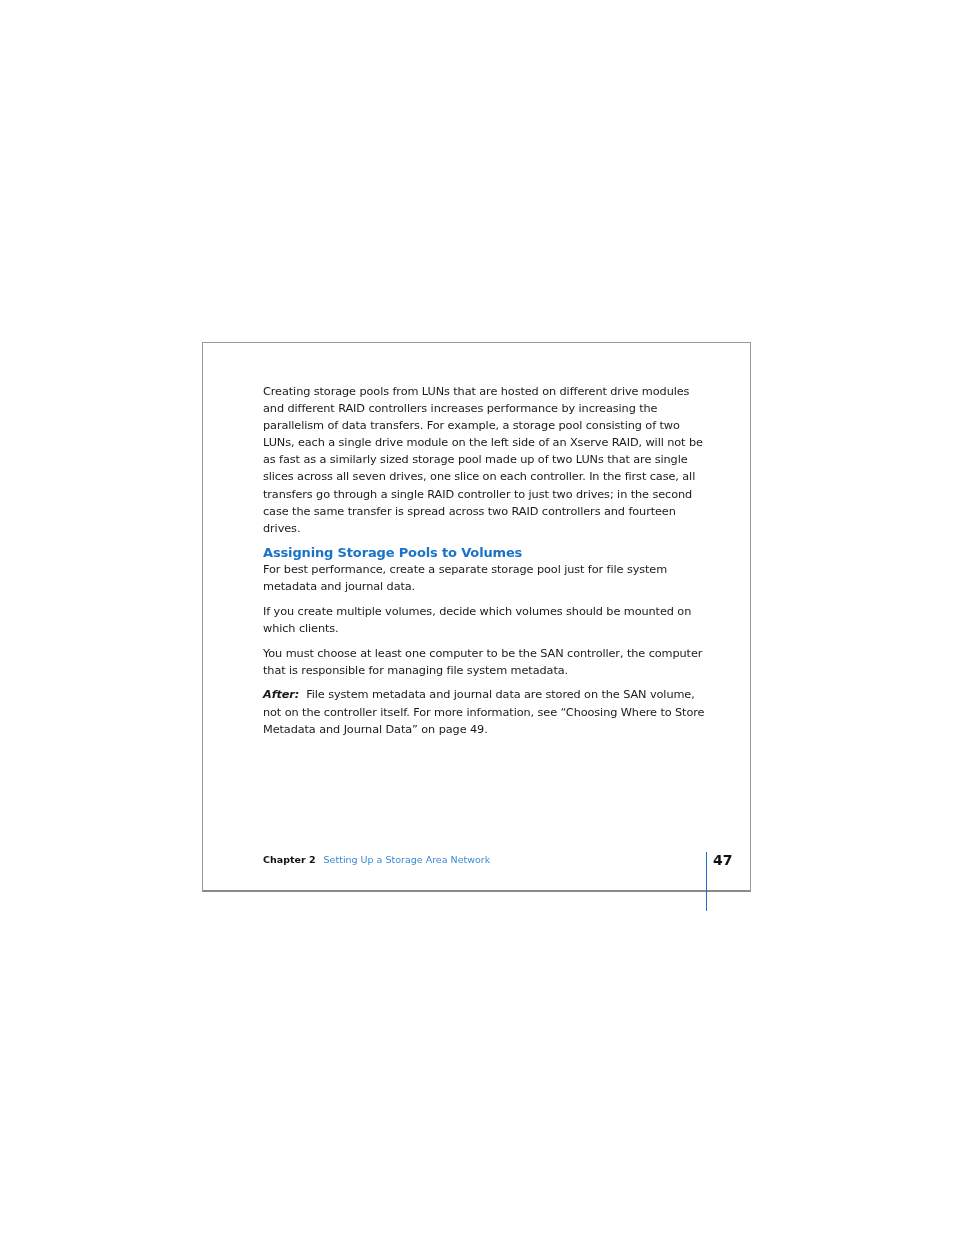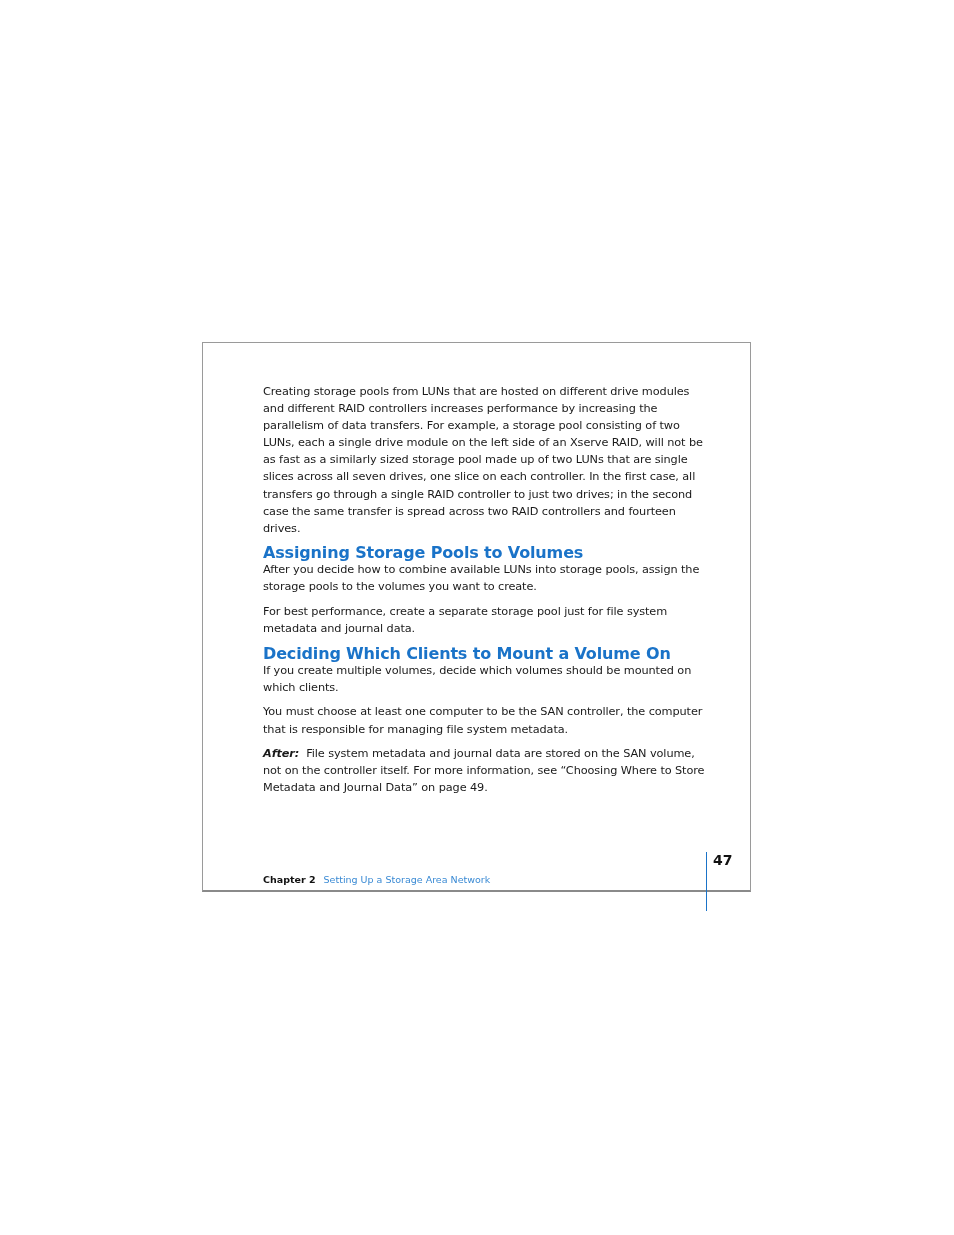--- a/index.html
+++ b/index.html
@@ -3,41 +3,39 @@
   <meta charset="utf-8">
   <style>
     html, body { margin: 0; padding: 0; background: #ffffff; }
     body { width: 954px; height: 1235px; position: relative; overflow: hidden;
            font-family: "DejaVu Sans", "Liberation Sans", sans-serif; color: #1a1a1a; }
     .page-frame { position: absolute; left: 202px; top: 342px; width: 549px; height: 550px;
                   border: 1px solid #9a9a9a; border-bottom: 2px solid #8a8a8a; box-sizing: border-box; }
     .content { position: absolute; left: 263px; top: 383px; width: 450px;
                font-size: 11.3px; line-height: 17.1px; letter-spacing: -0.1px; }
     .content p { margin: 0 0 7.5px 0; }
-    .heading { color: #1a73c8; font-weight: bold; font-size: 16px; line-height: 17px; margin: 0; letter-spacing: -0.15px; }
+    .heading { color: #1a73c8; font-weight: bold; font-size: 13px; line-height: 17px; margin: 0; letter-spacing: -0.15px; }
     .note-label { font-style: italic; font-weight: bold; }
-    .footer { position: absolute; top: 853px; left: 263px; font-size: 9.5px; line-height: 14px; margin-top: 20px; }
+    .footer { position: absolute; top: 853px; left: 263px; font-size: 9.5px; line-height: 14px; }
     .footer .chap { font-weight: bold; color: #111; }
     .footer .title { color: #3a8ad4; margin-left: 5px; }
     .page-num { position: absolute; top: 853px; left: 713px; font-size: 14px; font-weight: bold; line-height: 14px; color:#111; }
     .page-rule { position: absolute; left: 706px; top: 852px; width: 1px; height: 59px; background: #1a73c8; }
   </style>
 </head>
 <body>
 
 <div class="page-frame"></div>
 
 <div class="content">
   <p>Creating storage pools from LUNs that are hosted on different drive modules and different RAID controllers increases performance by increasing the parallelism of data transfers. For example, a storage pool consisting of two LUNs, each a single drive module on the left side of an Xserve RAID, will not be as fast as a similarly sized storage pool made up of two LUNs that are single slices across all seven drives, one slice on each controller. In the first case, all transfers go through a single RAID controller to just two drives; in the second case the same transfer is spread across two RAID controllers and fourteen drives.</p>
 
   <h3 class="heading">Assigning Storage Pools to Volumes</h3>
-  <p>After you decide how to combine available LUNs into storage pools, assign the storage pools to the volumes you want to create.</p>
   <p>For best performance, create a separate storage pool just for file system metadata and journal data.</p>
 
-  <h3 class="heading">Deciding Which Clients to Mount a Volume On</h3>
   <p>If you create multiple volumes, decide which volumes should be mounted on which clients.</p>
 
   <p>You must choose at least one computer to be the SAN controller, the computer that is responsible for managing file system metadata.</p>
   <p>
     <span class="note-label">After:</span>&nbsp;
     <span>File system metadata and journal data are stored on the SAN volume, not on the controller itself. For more information, see “Choosing Where to Store Metadata and Journal Data” on page 49.</span>
   </p>
 </div>
 
 <div class="footer">

